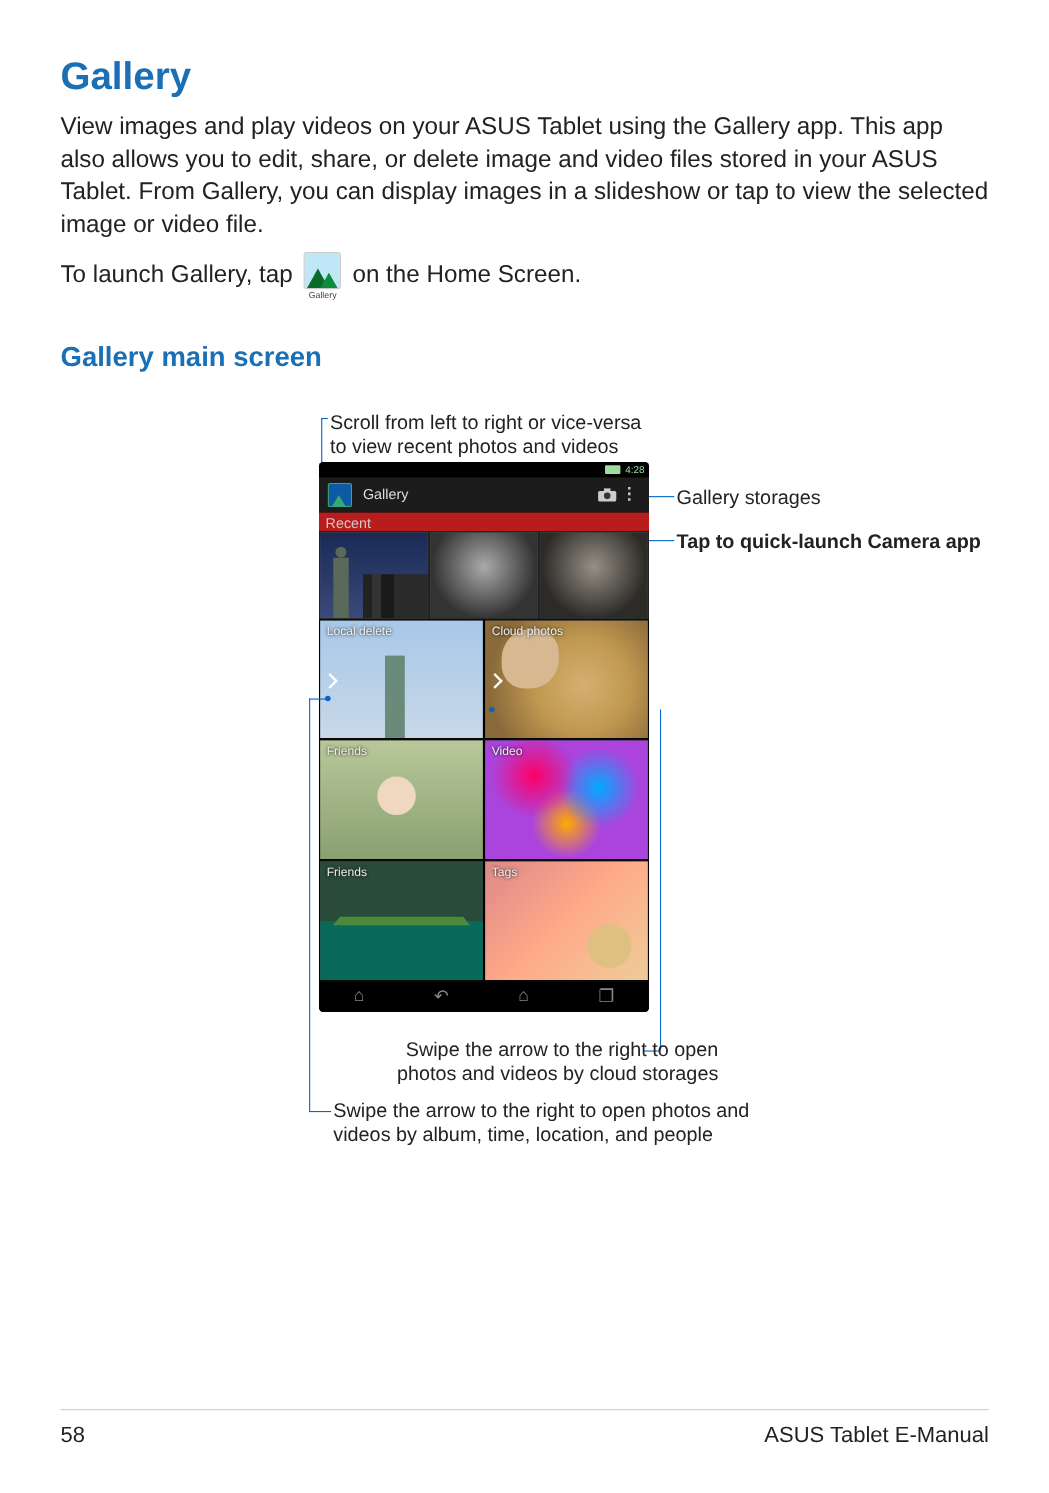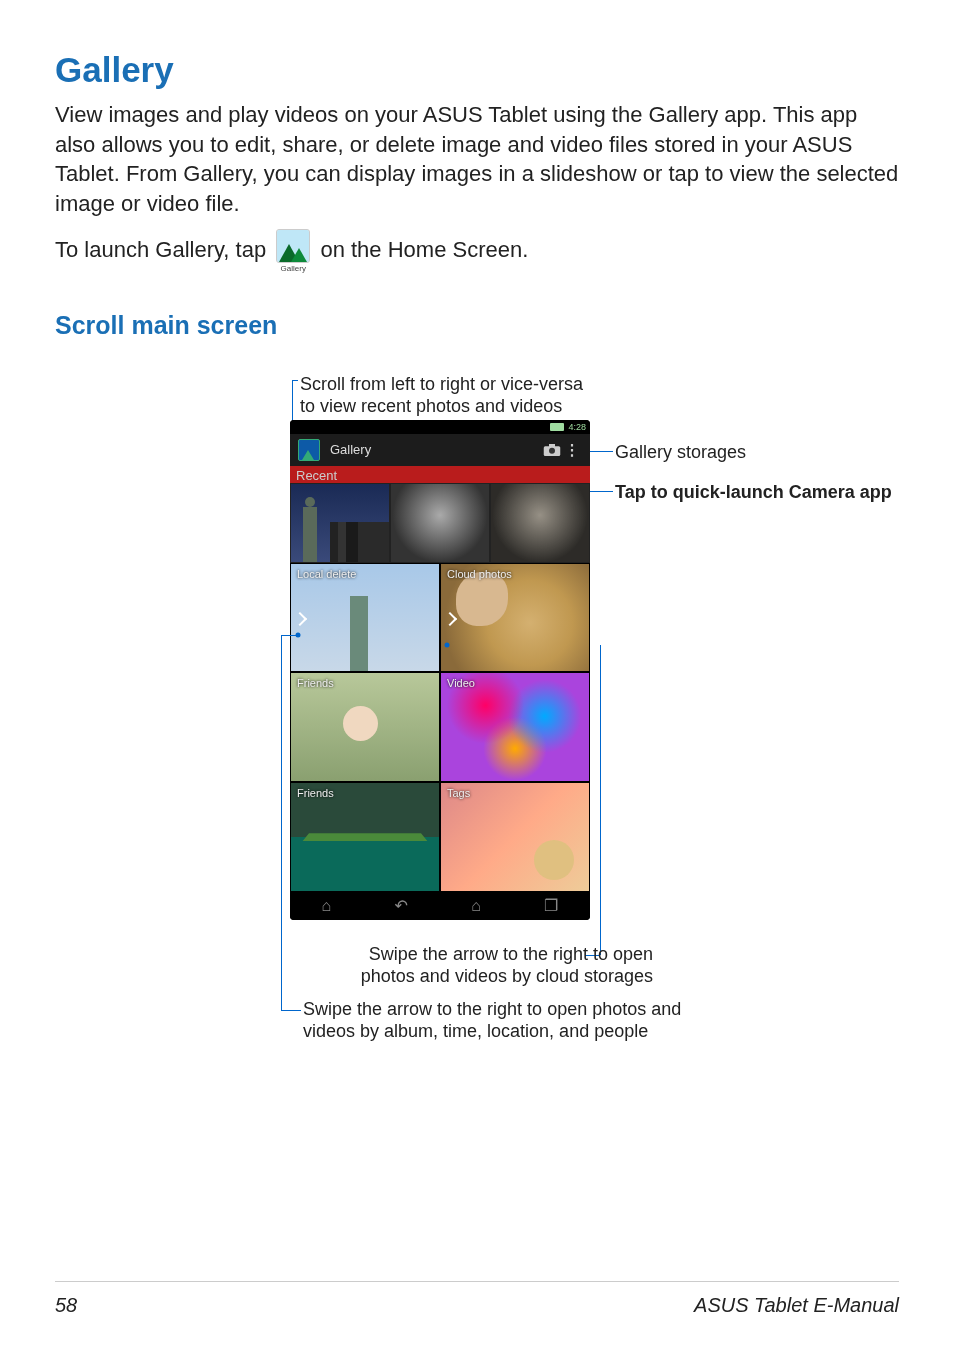--- a/index.html
+++ b/index.html
@@ -191,21 +191,21 @@
     .line.v { width:1px; }
     .dot {
       position:absolute; width:5px; height:5px; border-radius:50%; background:#0066cc;
       transform:translate(-50%,-50%);
     }
 
     .page-footer {
       position:absolute; bottom:40px; left:55px; right:55px;
       border-top:1px solid #ccc; padding-top:12px;
       display:flex; justify-content:space-between;
-      font-size:20px; color:#222;font-style:italic;
+      font-size:20px; color:#222;
     }
   </style>
 </head>
 <body>
 
 <h1>Gallery</h1>
 
 <p class="para">View images and play videos on your ASUS Tablet using the Gallery app. This app also allows you to edit, share, or delete image and video files stored in your ASUS Tablet. From Gallery, you can display images in a slideshow or tap to view the selected image or video file.</p>
 
 <p class="para">
@@ -214,21 +214,21 @@
     <span class="inline-icon">
       <span class="sky"></span>
         <span class="mtn1"></span>
         <span class="mtn2"></span>
     </span>
     <span class="inline-icon-label">Gallery</span>
   </span>
   <span>on the Home Screen.</span>
 </p>
 
-<h2>Scroll main screen</h2>
+<h2>Gallery main screen</h2>
 
 <div class="figure-area">
 
   <div class="callout" style="left:245px; top:18px; width:300px;">Scroll from left to right or vice-versa to view recent photos and videos</div>
   <div class="line v" style="left:237px; top:25px; height:135px;"></div>
   <div class="line h" style="left:237px; top:25px; width:6px;"></div>
   <div class="line h" style="left:237px; top:160px; width:20px;"></div>
   <div class="dot" style="left:258px; top:160px;"></div>
 
   <div class="callout" style="left:560px; top:86px;">Gallery storages</div>

